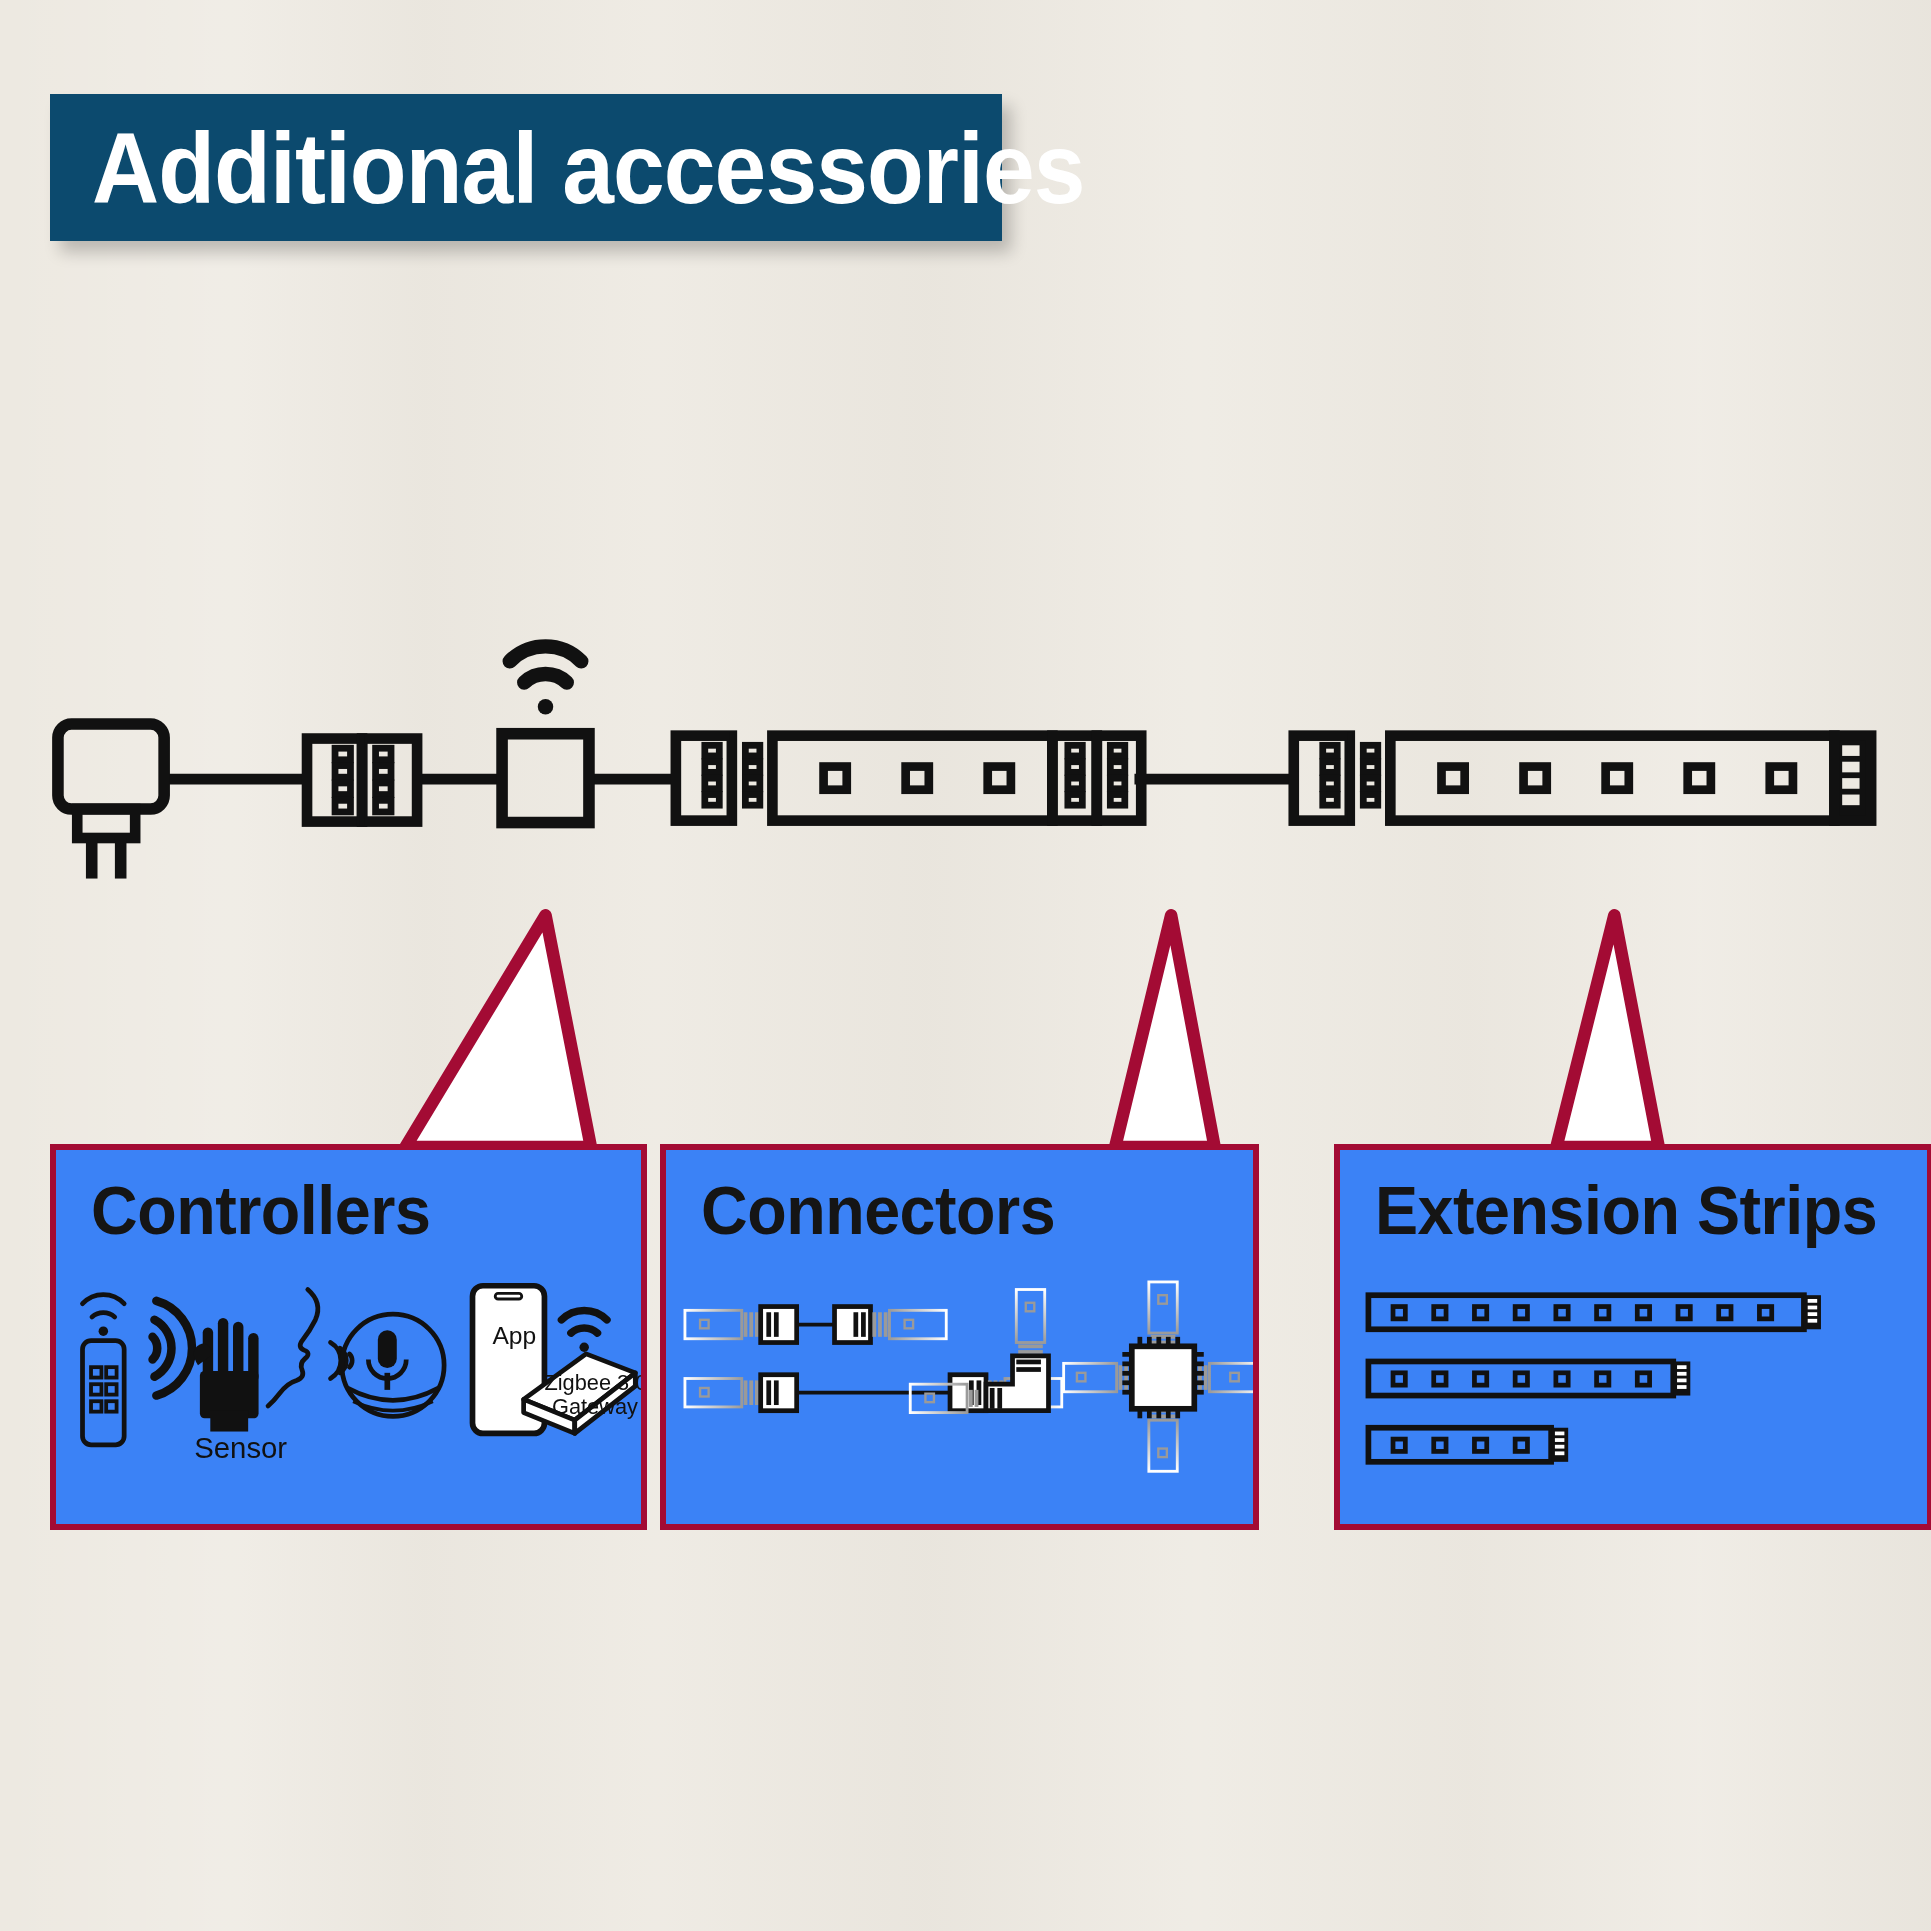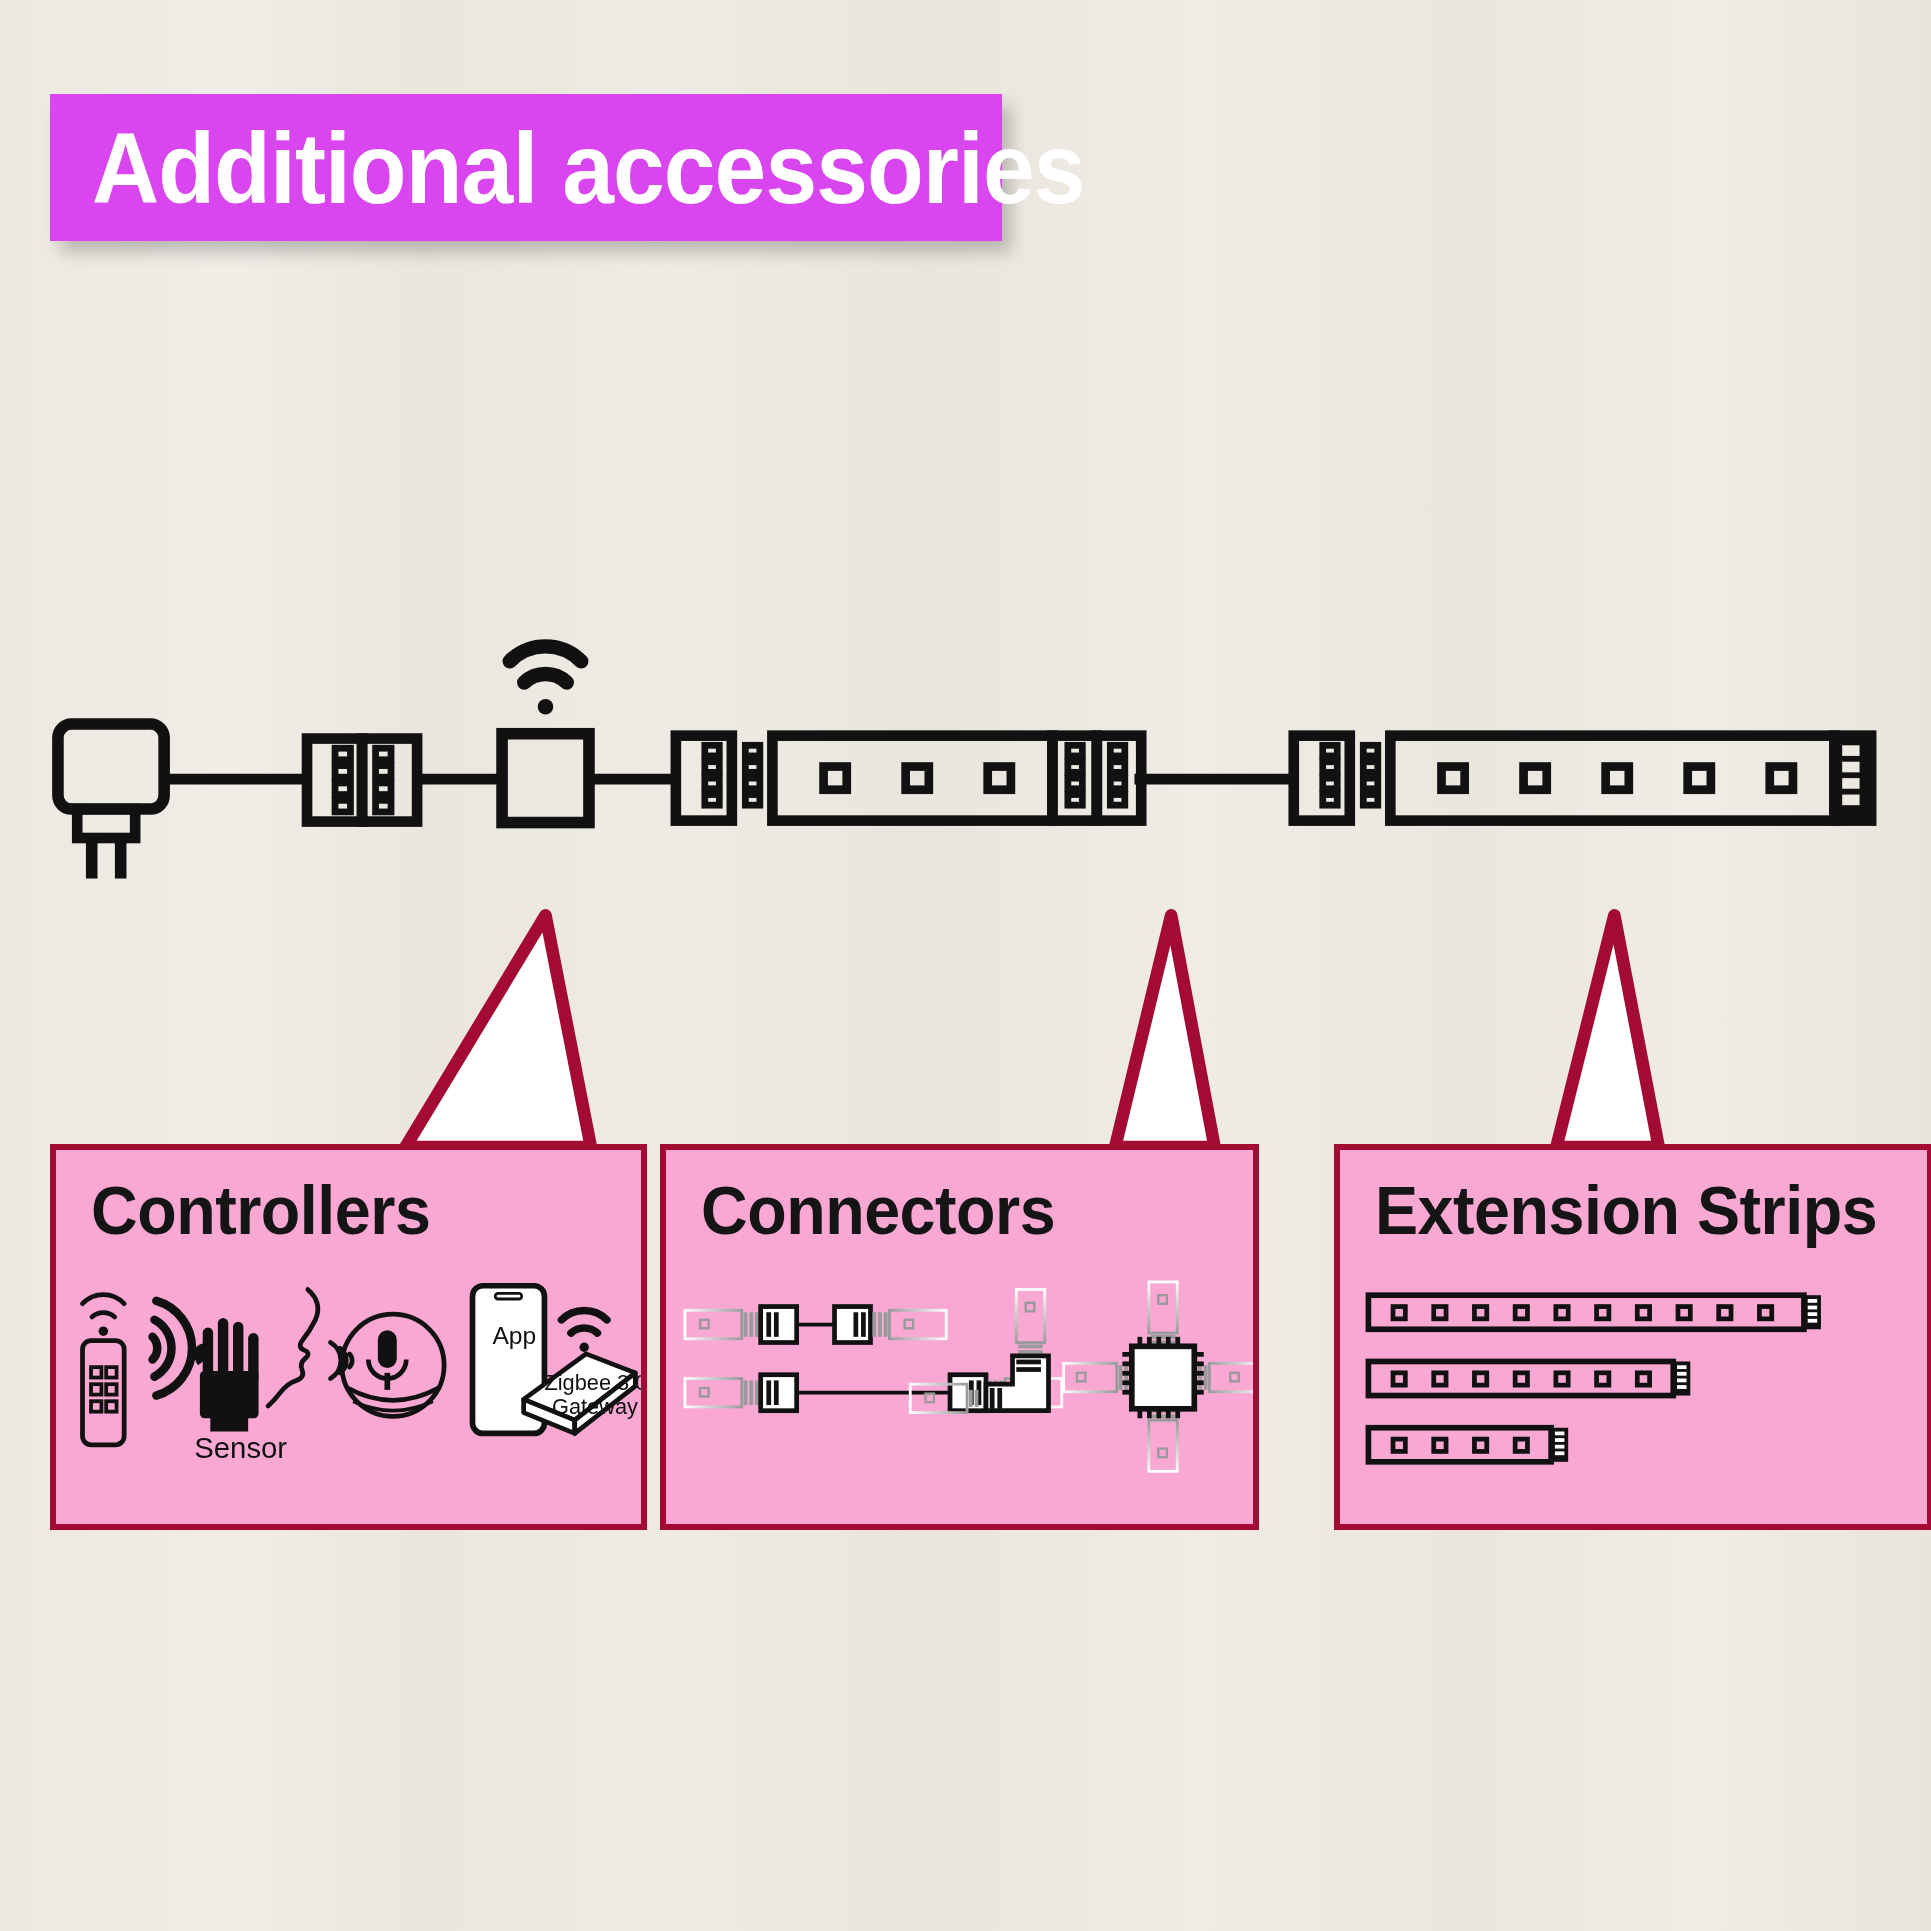--- a/index.html
+++ b/index.html
@@ -23,21 +23,21 @@
         rgba(255,255,255,0.14) 62%,
         rgba(0,0,0,0.010) 76%,
         rgba(255,255,255,0.16) 88%,
         rgba(0,0,0,0.02) 100%);
     pointer-events:none;
   }
 
   
   #banner{
     position:absolute;left:50px;top:94px;width:952px;height:147px;
-    background:#d946ef;
+    background:#0c4a6e;
     box-shadow:9.7px 11.6px 15.4px rgba(0,0,0,0.22);
     display:flex;align-items:center;
   }
   #banner-title{
     color:#FFFFFF;
     font-size:100px;
     font-weight:bold;
     letter-spacing:-1px;
     margin-left:42px;
     line-height:1;
@@ -45,21 +45,21 @@
     transform-origin:left center;
     white-space:nowrap;
   }
 
   
   #schematic{position:absolute;left:0;top:637px;width:1931px;height:290px;}
 
   
   .card{
     position:absolute;
-    background:#f9a8d4;
+    background:#3b82f6;
     border:6.8px solid #A30B34;
     box-sizing:border-box;
   }
   #card-controllers{left:50px;top:1144px;width:597px;height:386px;}
   #card-connectors{left:660px;top:1144px;width:599px;height:386px;}
   #card-extensions{left:1302px;top:1144px;width:599px;height:386px;margin-left:32px;}
 
   .card-title{
     position:absolute;left:35px;top:21px;
     font-size:68px;font-weight:bold;color:#151515;

